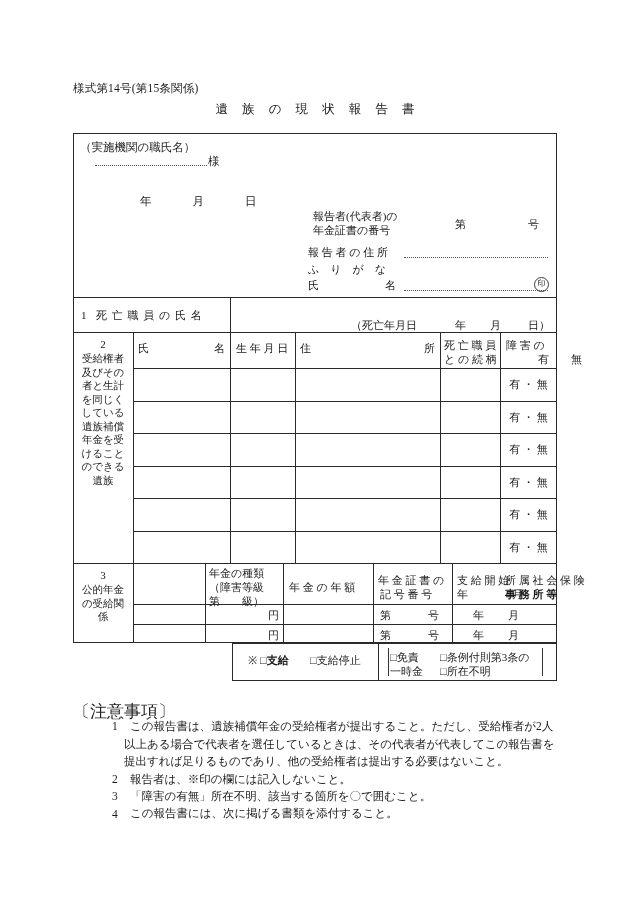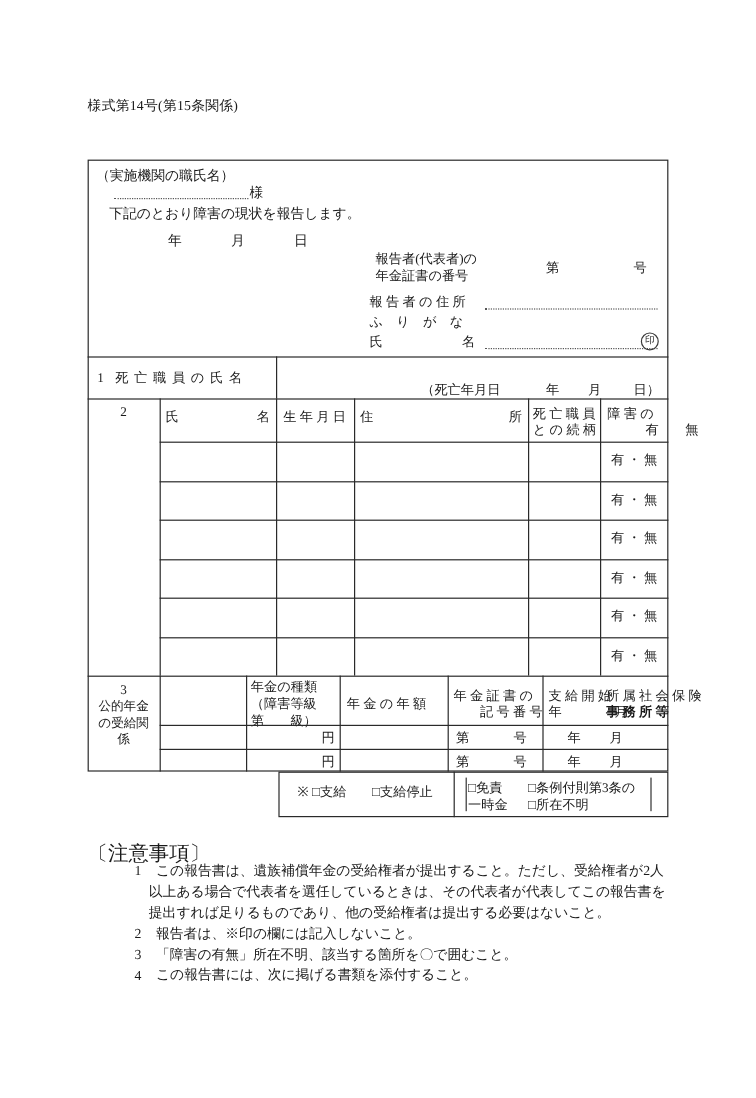--- a/index.html
+++ b/index.html
@@ -126,29 +126,29 @@
     border-left: 1px solid #333;
     border-right: 1px solid #333;
   }
 </style>
 </head>
 <body>
 
 <div class="page">
 
   <div class="form-no">様式第14号(第15条関係)</div>
+  <div class="doc-title">遺 族 の 現 状 報 告 書</div>
 
   <div class="frame" style="left:73px; top:133px; width:484px; height:510px;"></div>
 
   <div class="cell" style="left:80px; top:140px; font-size:11.5px;">（実施機関の職氏名）</div>
 
   <div class="dotted" style="left:95px; top:165px; width:112px;"></div>
   <div class="cell" style="left:208px; top:154px; font-size:11.5px;">様</div>
 
-  <div class="cell" style="left:91px; top:172px; font-size:11.5px;">下記のとおり障害の現状を報告します。</div>
 
   <div class="cell sp6" style="left:140px; top:194px; font-size:11.5px;">年　　月　　日</div>
 
   <div class="cell" style="left:313px; top:209px;">報告者(代表者)の</div>
   <div class="cell" style="left:313px; top:223px;">年金証書の番号</div>
   <div class="cell" style="left:455px; top:217px;">第</div>
   <div class="cell" style="left:528px; top:217px;">号</div>
 
   <div class="cell" style="left:308px; top:245px;">報 告 者 の 住 所</div>
   <div class="dotted" style="left:404px; top:257px; width:144px;"></div>
@@ -167,20 +167,21 @@
   <div class="vline" style="left:230px; top:297px; height:35px;"></div>
 
   <div class="cell" style="left:351px; top:318px;">（死亡年月日</div>
   <div class="cell" style="left:455px; top:318px;">年</div>
   <div class="cell" style="left:490px; top:318px;">月</div>
   <div class="cell" style="left:528px; top:318px;">日）</div>
 
   <div class="hline" style="left:73px; top:332px; width:484px;"></div>
 
   <div class="cell center" style="left:73px; top:337px; width:60px; text-align:center;">2</div>
+  <div class="vlabel" style="left:79px; top:352px; width:48px;">受給権者及びその者と生計を同じくしている遺族補償年金を受けることのできる遺族</div>
 
   <div class="vline" style="left:133px; top:332px; height:231px;"></div>
   <div class="vline" style="left:230px; top:332px; height:231px;"></div>
   <div class="vline" style="left:295px; top:332px; height:231px;"></div>
   <div class="vline" style="left:440px; top:332px; height:231px;"></div>
   <div class="vline" style="left:500px; top:332px; height:231px;"></div>
 
   <div class="cell" style="left:138px; top:341px;">氏</div>
   <div class="cell" style="left:214px; top:341px;">名</div>
   <div class="cell" style="left:236px; top:341px;">生 年 月 日</div>
@@ -216,21 +217,21 @@
   <div class="vline" style="left:205px; top:563px; height:80px;"></div>
   <div class="vline" style="left:283px; top:563px; height:80px;"></div>
   <div class="vline" style="left:373px; top:563px; height:80px;"></div>
   <div class="vline" style="left:452px; top:563px; height:80px;"></div>
 
   <div class="cell" style="left:209px; top:566px;">年金の種類</div>
   <div class="cell" style="left:209px; top:580px;">（障害等級</div>
   <div class="cell" style="left:209px; top:594px;">第　　級）</div>
   <div class="cell" style="left:289px; top:580px;">年 金 の 年 額</div>
   <div class="cell" style="left:378px; top:573px;">年 金 証 書 の</div>
-  <div class="cell" style="left:400px; top:587px;">記 号 番 号</div>
+  <div class="cell" style="left:380px; top:587px;">記 号 番 号</div>
   <div class="cell" style="left:457px; top:573px;">支 給 開 始</div>
   <div class="cell" style="left:457px; top:587px;">年　　　　月</div>
   <div class="cell" style="left:505px; top:573px;text-align:right;">所 属 社 会 保 険</div>
   <div class="cell" style="left:505px; top:587px;font-weight:bold;">事 務 所 等</div>
 
   <div class="hline" style="left:133px; top:604px; width:424px;"></div>
 
   <div id="section3-rows">
       <div class="cell" style="left: 268px; top: 608px;">円</div>
       <div class="cell" style="left: 380px; top: 608px;">第</div>
@@ -242,21 +243,21 @@
       <div class="cell" style="left: 380px; top: 627.5px;">第</div>
       <div class="cell" style="left: 428px; top: 627.5px;">号</div>
       <div class="cell" style="left: 473px; top: 627.5px;">年</div>
       <div class="cell" style="left: 508px; top: 627.5px;">月</div>
     </div>
 
   <div class="frame" style="left:232px; top:643px; width:325px; height:38px;"></div>
   <div class="vline" style="left:378px; top:643px; height:38px;"></div>
 
   <div class="cell" style="left:248px; top:653px;">※</div>
-  <div class="cell" style="left:260px; top:653px;"><span>□</span><span>支給</span></div>
+  <div class="cell" style="left:260px; top:653px;font-weight:bold;"><span>□</span><span>支給</span></div>
   <div class="cell" style="left:310px; top:653px;"><span>□</span><span>支給停止</span></div>
 
   <div class="bracket" style="left:388px; top:648px; width:155px; height:28px;"></div>
 
   <div class="cell" style="left:390px; top:650px;"><span>□</span><span>免責</span></div>
   <div class="cell" style="left:440px; top:650px;"><span>□</span><span>条例付則第3条の</span></div>
   <div class="cell" style="left:390px; top:664px;">一時金</div>
   <div class="cell" style="left:440px; top:664px;"><span>□</span><span>所在不明</span></div>
 
   <div class="notes-title">〔注意事項〕</div>

